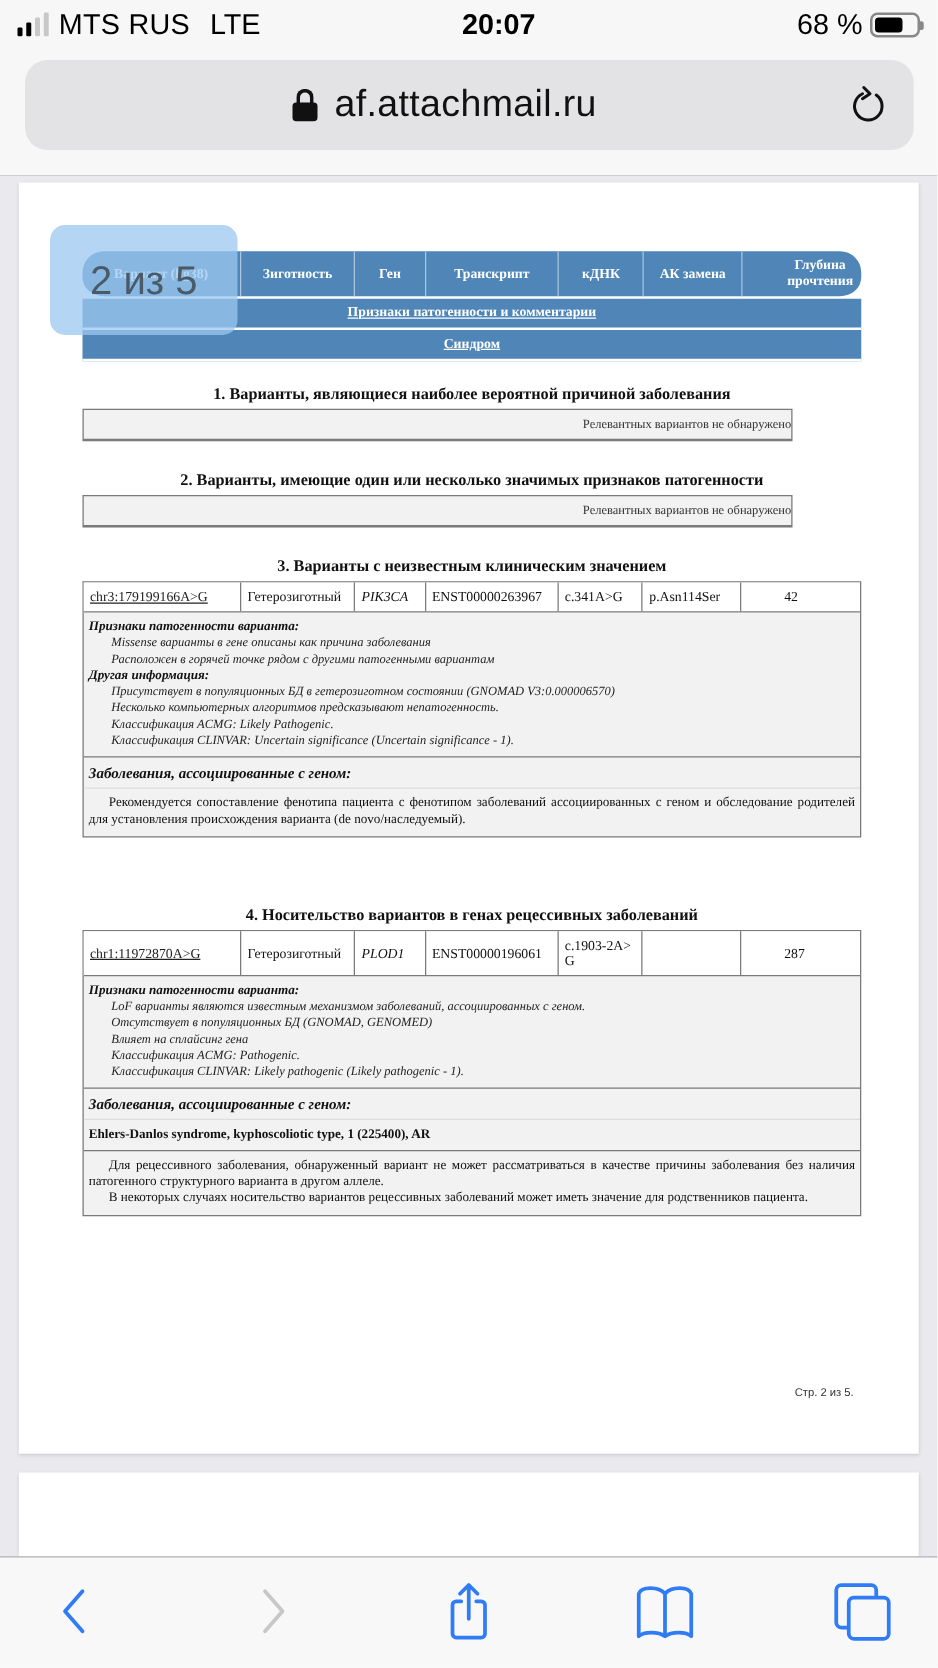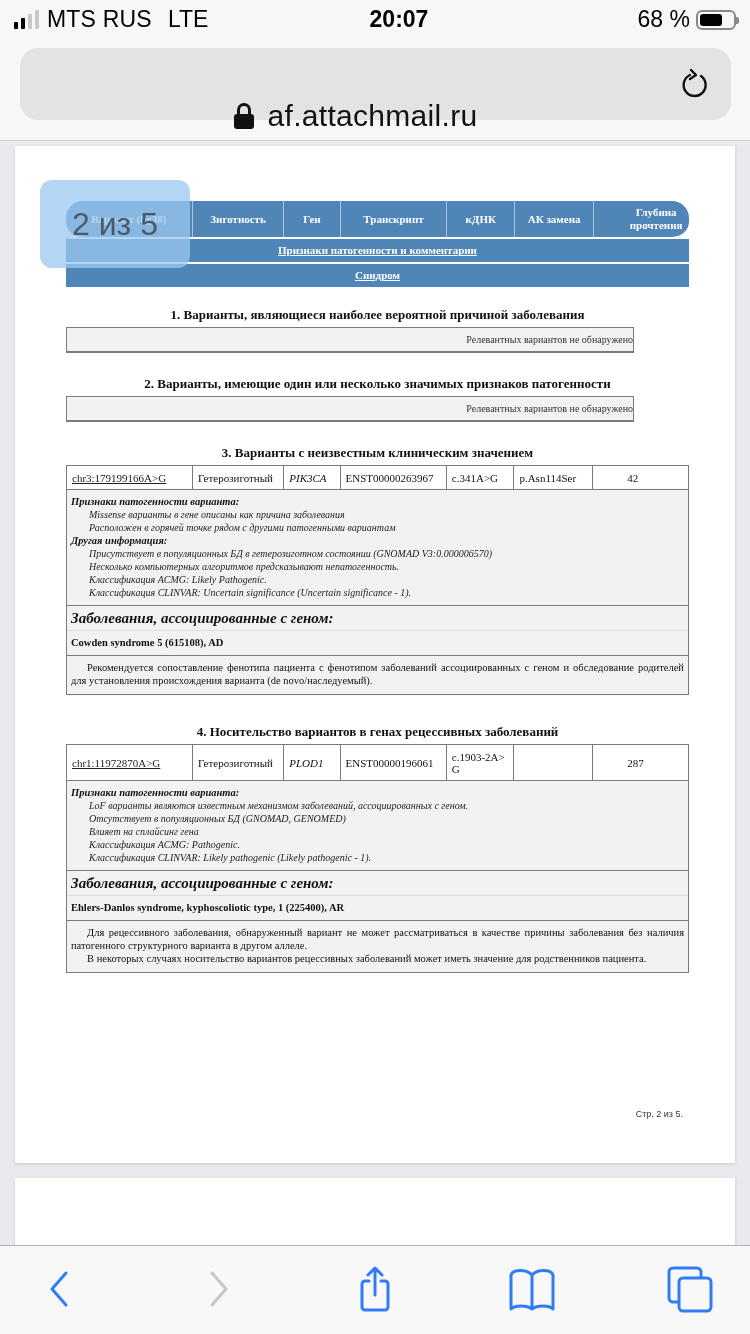--- a/index.html
+++ b/index.html
@@ -15,21 +15,21 @@
   .sb-carrier { letter-spacing: 0.2px; }
   .sb-net { margin-left: 16px; }
   .sb-time { position: absolute; left: 0; width: 750px; top: 6px; text-align: center; font-size: 23px; font-weight: bold; color: #000; margin-left: 24px; }
   .sb-right { position: absolute; right: 14px; top: 6px; display: flex; align-items: center; font-size: 23px; color: #000; }
   .battery { margin-left: 6px; width: 40px; height: 20px; border: 2px solid #888; border-radius: 6px; position: relative; padding: 2px; }
   .battery .fill { height: 100%; background: #000; border-radius: 3px; }
   .battery::after { content: ""; position: absolute; right: -5px; top: 5px; width: 3px; height: 7px; background: #888; border-radius: 0 2px 2px 0; }
 
   
   .urlbar { position: absolute; left: 20px; top: 48px; width: 711px; height: 72px; background: #e3e3e6; border-radius: 18px; }
-  .url-center { position: absolute; left: 0; width: 100%; top: 0; height: 72px; display: flex; align-items: center; justify-content: center; margin-top: 32px; }
+  .url-center { position: absolute; left: 0; width: 100%; top: 0; height: 72px; display: flex; align-items: center; justify-content: center; }
   .lock { width: 20px; height: 26px; position: relative; margin-right: 14px; margin-left: -40px; }
   .lock .shackle { position: absolute; left: 3px; top: 0; width: 14px; height: 14px; border: 3px solid #111; border-bottom: none; border-radius: 7px 7px 0 0; }
   .lock .body { position: absolute; left: 0; bottom: 0; width: 20px; height: 15px; background: #111; border-radius: 3px; }
   .url-text { font-size: 30px; color: #111; letter-spacing: 0.3px; }
   .reload { position: absolute; right: 20px; top: 20px; width: 32px; height: 32px; }
 
   .divider-top { position: absolute; top: 140px; left: 0; width: 750px; height: 1px; background: #d0d0d0; }
 
   
   .viewer { position: absolute; top: 141px; left: 0; width: 750px; height: 1104px; background: #e9e9ee; overflow: hidden; }
@@ -51,21 +51,21 @@
 
   .vt { position: absolute; left: 51px; width: 623px; border: 1px solid #7a7a7a; background: #f2f2f2; font-size: 11px; }
   .vt-row { display: flex; border-bottom: 1px solid #7a7a7a; background: #fff; }
   .vt-row .c { border-right: 1px solid #7a7a7a; padding: 0 5px; display: flex; align-items: center; font-size: 11px; line-height: 12px; }
   .vt-row .c:last-child { border-right: none; }
   .vt-row .link { text-decoration: underline; color: #222; }
   .it { font-style: italic; }
   .block { padding: 5px 4px 6px 4px; border-bottom: 1px solid #7a7a7a; }
   .block .bh { font-weight: bold; font-style: italic; font-size: 10.5px; line-height: 13px; }
   .block .li { font-style: italic; font-size: 10px; line-height: 13px; padding-left: 18px; color: #222; }
-  .assoc-h { padding: 4px 4px; font-weight: bold; font-style: italic; font-size: 15px; line-height: 16px; border-bottom: 1px solid #ddd; }
+  .assoc-h { padding: 4px 4px; font-weight: bold; font-style: italic; font-size: 12px; line-height: 16px; border-bottom: 1px solid #ddd; }
   .assoc-v { padding: 4px 4px; font-weight: bold; font-size: 10.5px; line-height: 16px; border-bottom: 1px solid #7a7a7a; }
   .note { padding: 5px 4px 7px 4px; font-size: 10.5px; line-height: 13px; text-align: justify; text-align-last: left; }
   .note p { text-indent: 16px; }
 
   .pgnum { position: absolute; right: 52px; top: 963px; font-family: "Liberation Sans", sans-serif; font-size: 9px; color: #333; }
 
   .page-badge { position: absolute; left: 40px; top: 39px; width: 150px; height: 88px; background: rgba(155, 200, 240, 0.75); border-radius: 12px; display: flex; align-items: center; justify-content: center; font-size: 32px; color: #4b5a68; font-family: "Liberation Sans", sans-serif; }
 
   
   .toolbar { position: absolute; left: 0; top: 1245px; width: 750px; height: 89px; background: #f8f8f8; border-top: 1px solid #b0b0b0; }
@@ -147,21 +147,20 @@
         <div class="bh">Признаки патогенности варианта:</div>
         <div class="li">Missense варианты в гене описаны как причина заболевания</div>
         <div class="li">Расположен в горячей точке рядом с другими патогенными вариантам</div>
         <div class="bh">Другая информация:</div>
         <div class="li">Присутствует в популяционных БД в гетерозиготном состоянии (GNOMAD V3:0.000006570)</div>
         <div class="li">Несколько компьютерных алгоритмов предсказывают непатогенность.</div>
         <div class="li">Классификация ACMG: Likely Pathogenic.</div>
         <div class="li">Классификация CLINVAR: Uncertain significance (Uncertain significance - 1).</div>
       </div>
       <div class="assoc-h">Заболевания, ассоциированные с геном:</div>
-      <div class="assoc-v">Cowden syndrome 5 (615108), AD</div>
       <div class="note">
         <p>Рекомендуется сопоставление фенотипа пациента с фенотипом заболеваний ассоциированных с геном и обследование родителей для установления происхождения варианта (de novo/наследуемый).</p>
       </div>
     </div>
 
     <div class="sec-title" style="top:578px">4. Носительство вариантов в генах рецессивных заболеваний</div>
     <div class="vt" style="top:598px">
       <div class="vt-row" style="height:36px">
         <div class="c w1 link">chr1:11972870A&gt;G</div>
         <div class="c w2">Гетерозиготный</div>

